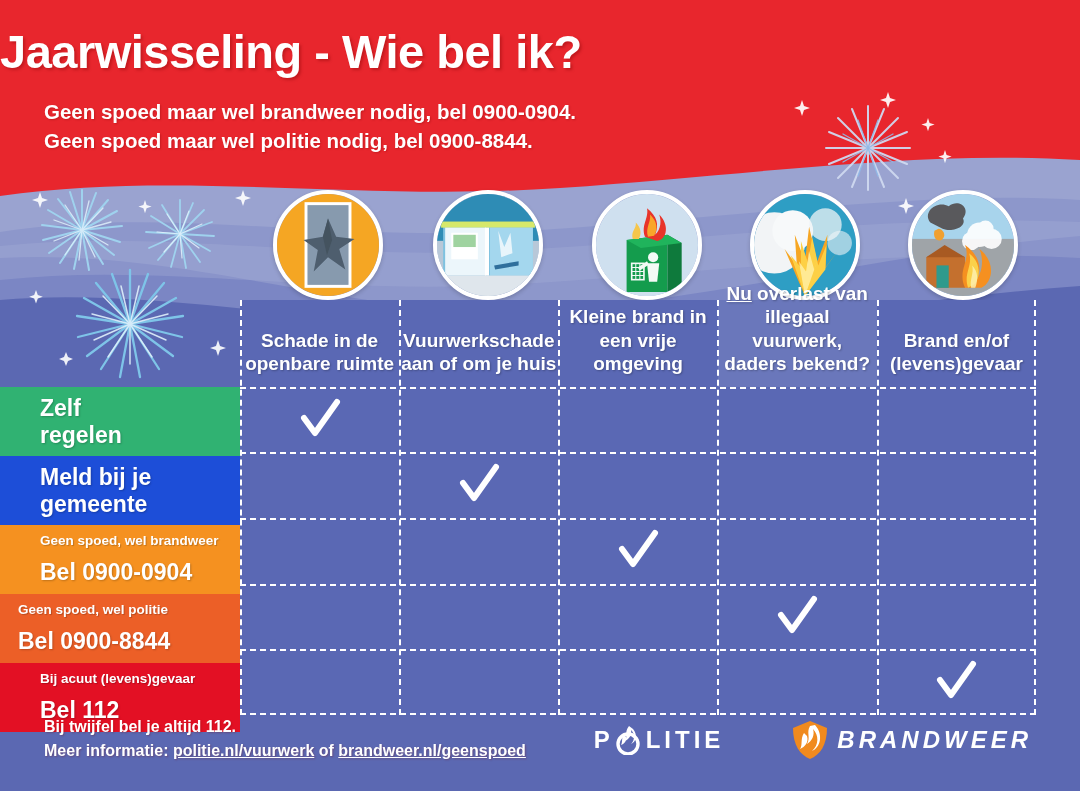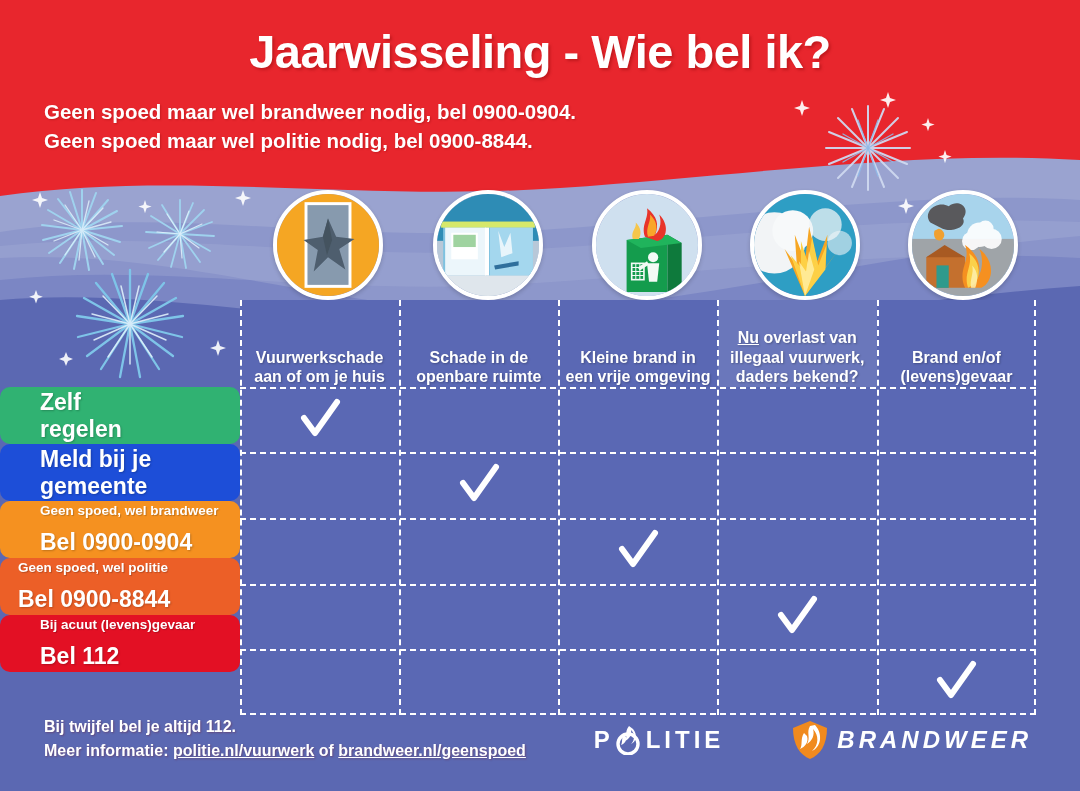--- a/index.html
+++ b/index.html
@@ -14,21 +14,21 @@
     background: #e8262d;
     overflow: hidden;
   }
 
   
   .waves { position:absolute; inset:0; z-index:0; }
 
   
   .header { position:absolute; left:0; top:0; width:1080px; z-index:5; }
   .title {
-    text-align:center; color:#ffffff;
+    color:#ffffff;
     font-size:47px; font-weight:bold; letter-spacing:-0.5px;
     margin-top:24px;
     text-shadow: 2px 2px 3px rgba(120,0,0,.35);
   }
   .subline {
     color:#ffffff; font-size:20.5px; font-weight:bold;
     margin-left:44px; line-height:1.42;
     text-shadow: 1px 1px 2px rgba(120,0,0,.30);
   }
   .sublines { margin-top:18px; }
@@ -37,36 +37,36 @@
   .circles { position:absolute; top:190px; left:0; width:1080px; height:115px; z-index:6; }
   .circ {
     position:absolute; width:110px; height:110px; border-radius:50%;
     border:4px solid #ffffff; overflow:hidden;
     box-shadow: 0 2px 4px rgba(0,0,0,.18);
   }
 
   
   .sidebar { position:absolute; left:0; top:387px; width:240px; z-index:7; }
   .srow { position:relative; padding:0 0 0 40px; display:flex; flex-direction:column; justify-content:center; }
-  .srow.big { height:57px;border-radius:10px; }
+  .srow.big { height:69px; }
   .srow-title-lg { color:#ffffff; font-size:23px; font-weight:bold; line-height:1.14;
                    text-shadow:1px 1px 2px rgba(0,0,0,.22); }
   .srow-small { color:#ffffff; font-size:13.5px; font-weight:bold; line-height:1.1;
                 text-shadow:1px 1px 1px rgba(0,0,0,.22); }
   .srow-big   { color:#ffffff; font-size:23px; font-weight:bold; line-height:1.15; margin-top:10px;
                 text-shadow:1px 1px 2px rgba(0,0,0,.22); }
 
   
   .grid { position:absolute; left:240px; top:300px; width:796px; height:415px; z-index:6; }
   .gridbg { position:absolute; inset:0; background:#5a68b4; }
   .hdrrow { position:absolute; left:0; top:0; width:796px; height:87px; display:flex; }
   .hdrcell {
     flex:1; display:flex; align-items:flex-end; justify-content:center;
-    padding-bottom:0; text-align:center;
-    color:#ffffff; font-size:16px; font-weight:bold; line-height:1.22;
+    padding-bottom:12px; text-align:center;
+    color:#ffffff; font-size:19px; font-weight:bold; line-height:1.22;
     text-shadow:1px 1px 2px rgba(0,0,0,.25);
   }
   .hdrcell.hl { background:rgba(255,255,255,.10); }
   .hdrcell .u { text-decoration:underline; }
   .bodyrows { position:absolute; left:0; top:87px; width:796px; height:328px; }
   .brow { display:flex; height:65.6px; }
   .bcell { flex:1; position:relative; }
   .check {
     position:absolute; left:50%; top:50%;
     transform: translate(-50%,-50%);
@@ -355,24 +355,24 @@
         <path d="M58,92 C56,84 61,78 59,70 C65,76 65,84 62,92 Z" fill="#fdf0ae" opacity=".85"></path>
       </svg>
     </div>
   </div>
 
   <div class="grid">
     <div class="gridbg"></div>
 
     <div class="hdrrow">
       <div class="hdrcell">
+        <div><span>Schade in de</span><br><span>openbare ruimte</span></div>
+      </div>
+      <div class="hdrcell">
         <div><span>Vuurwerkschade</span><br><span>aan of om je huis</span></div>
-      </div>
-      <div class="hdrcell">
-        <div><span>Schade in de</span><br><span>openbare ruimte</span></div>
       </div>
       <div class="hdrcell">
         <div><span>Kleine brand in</span><br><span>een vrije omgeving</span></div>
       </div>
       <div class="hdrcell hl">
         <div><span class="u">Nu</span><span> overlast van</span><br><span>illegaal vuurwerk,</span><br><span>daders bekend?</span></div>
       </div>
       <div class="hdrcell">
         <div><span>Brand en/of</span><br><span>(levens)gevaar</span></div>
       </div>

